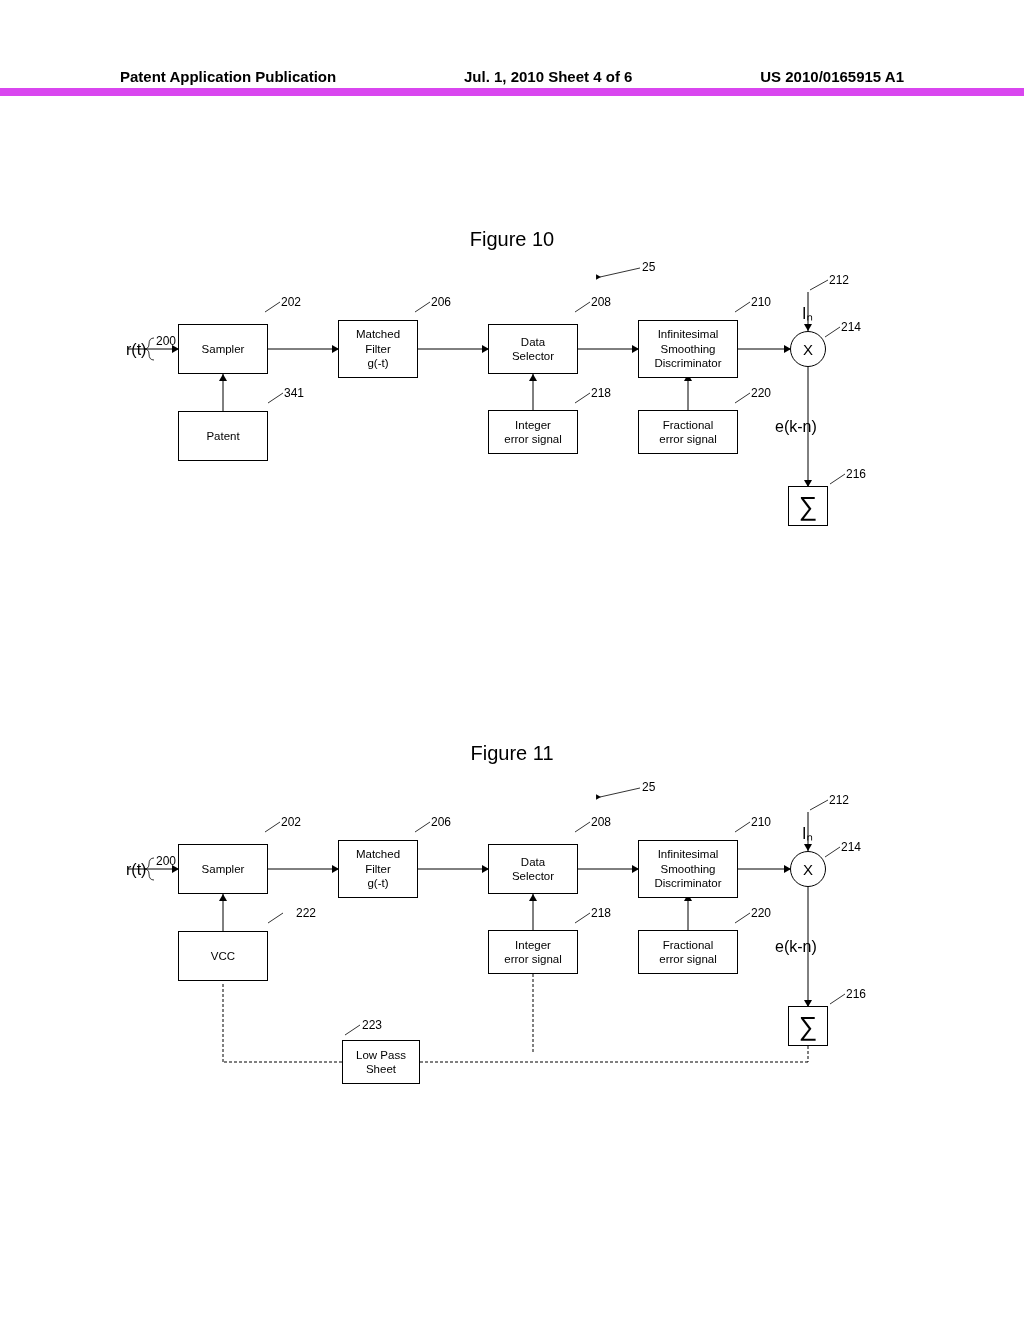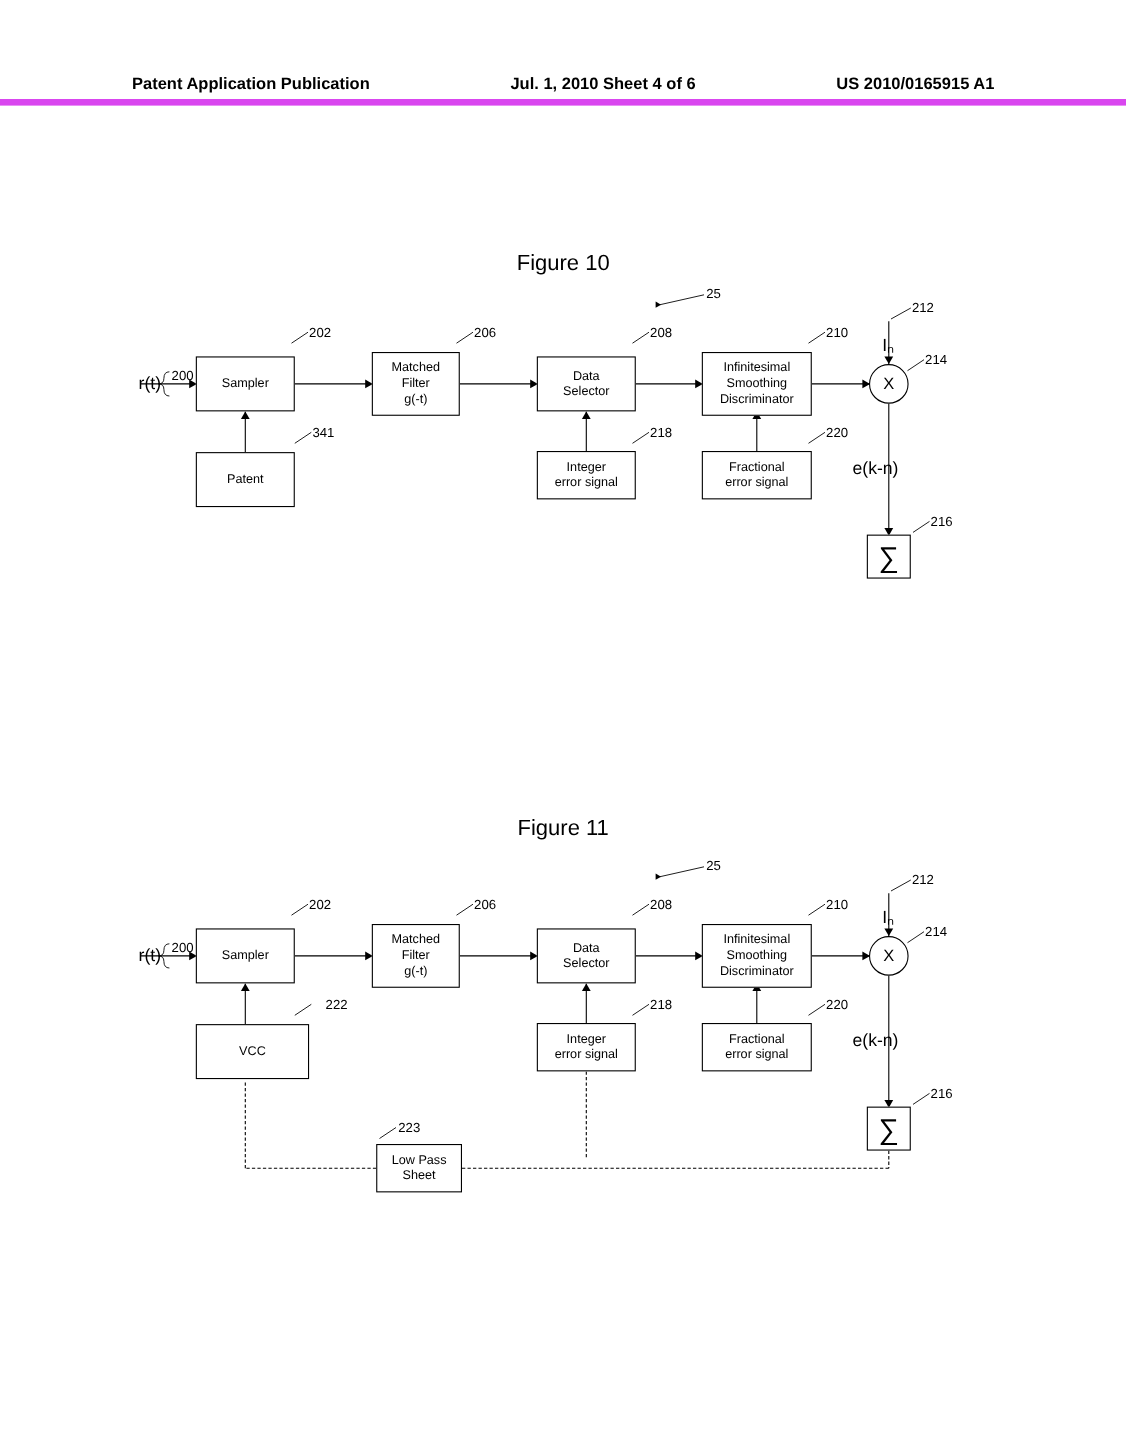--- a/index.html
+++ b/index.html
@@ -13,21 +13,21 @@
   .header {
     position: absolute;
     top: 68px;
     left: 0;
     width: 100%;
     padding: 0 120px 0 120px;
     display: flex;
     justify-content: space-between;
     font-weight: bold;
     font-size: 15px;
-    border-bottom: 6px solid #d946ef;
+    border-bottom: 8px solid #d946ef;
     height: 28px;
   }
   .figure-title {
     position: absolute;
     font-size: 20px;
     left: 50%;
     transform: translateX(-50%);
   }
   .diagram {
     position: absolute;
@@ -278,21 +278,21 @@
   <div class="arrowhead-up" style="top:112px; left:684px;"></div>
   <div class="arrowhead-down" style="top:62px; left:804px;"></div>
   <div class="arrowhead-down" style="top:218px; left:804px;"></div>
   <div class="arrowhead-right" style="top:11px; left:595px; transform: scale(0.7);"></div>
 
   <div class="signal-label" style="top:79px; left:126px;">r(t)</div>
 
   <div class="box" style="top:62px; left:178px; width:90px; height:50px;">
       <span>Sampler</span>
     </div>
-  <div class="box" style="top:149px; left:178px; width:103px; height:50px;">
+  <div class="box" style="top:149px; left:178px; width:90px; height:50px;">
       <span>VCC</span>
     </div>
   <div class="box" style="top:58px; left:338px; width:80px; height:58px; white-space:pre-line;"><span>Matched
 Filter
 g(-t)</span></div>
   <div class="box" style="top:62px; left:488px; width:90px; height:50px; white-space:pre-line;"><span>Data
 Selector</span></div>
   <div class="box" style="top:58px; left:638px; width:100px; height:58px; white-space:pre-line;"><span>Infinitesimal
 Smoothing
 Discriminator</span></div>

